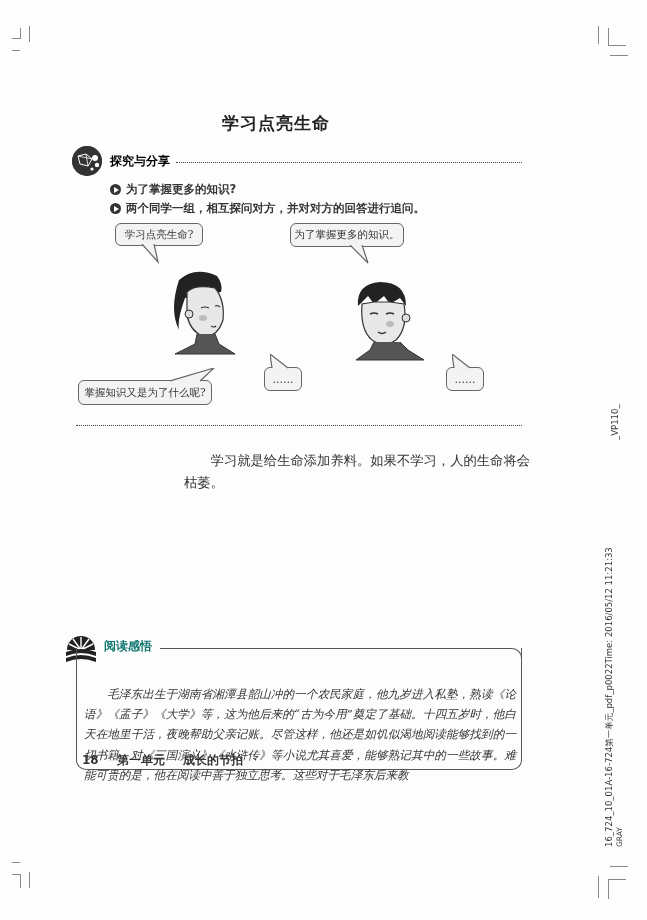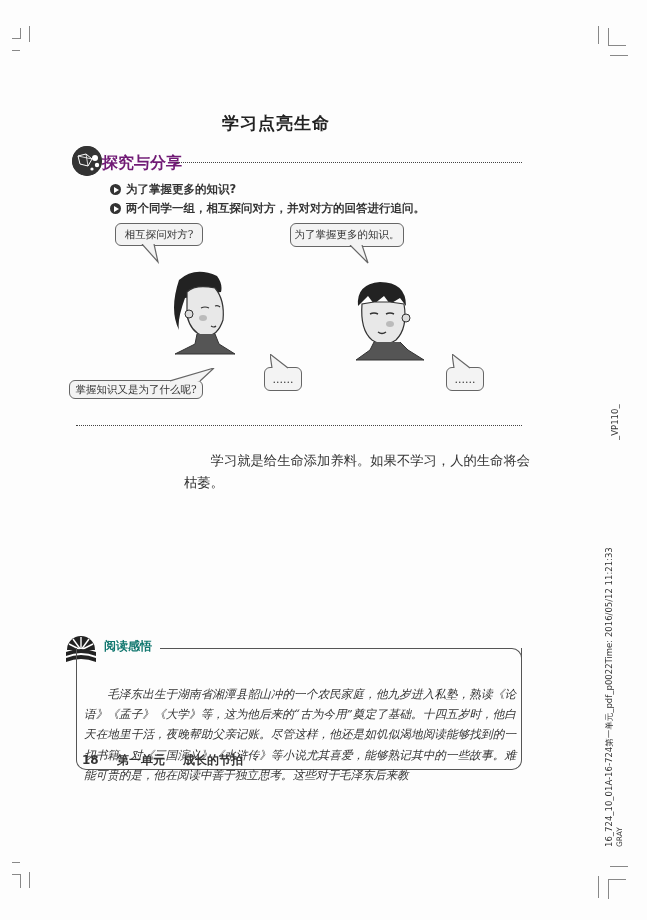--- a/index.html
+++ b/index.html
@@ -7,21 +7,21 @@
   body { position:relative; font-family:"DejaVu Sans", sans-serif; color:#2a2a2a; }
   .abs { position:absolute; }
 
   
   .crop { position:absolute; background:#888; }
 
   .title { left:0; width:500px; top:112px; text-align:center; font-size:17px; font-weight:bold; color:#222; letter-spacing:1px; padding-left:52px;}
 
   
   .sec1-icon { left:72px; top:146px; width:30px; height:30px; border-radius:50%; background:#333; overflow:hidden;}
-  .sec1-label { left:102px; top:153px; font-size:16px; font-weight:bold; color:#701a75; }
+  .sec1-label { left:110px; top:153px; font-size:12px; font-weight:bold; color:#000000; }
   .dotted { border-top:1.5px dotted #444; height:0; }
 
   .bullet { left:110px; font-size:11.5px; font-weight:bold; color:#333; display:flex; align-items:center; }
   .bullet .tri { width:11px; height:11px; border-radius:50%; background:#333; margin-right:5px; position:relative; flex:none;}
   .bullet .tri::after { content:""; position:absolute; left:4px; top:2.5px; border-left:5px solid #fff; border-top:3px solid transparent; border-bottom:3px solid transparent; }
 
   
   .bubble { position:absolute; border:1.2px solid #666; border-radius:6px; background:#f3f3f3; font-size:10.5px; color:#333; display:flex; align-items:center; justify-content:center; font-family:"DejaVu Serif", serif; }
   .tail { position:absolute; }
 
@@ -83,21 +83,21 @@
 <div class="abs bullet" style="top:182px;">
   <span class="tri"></span>
   <span>为了掌握更多的知识?</span>
 </div>
 <div class="abs bullet" style="top:201px;">
   <span class="tri"></span>
   <span>两个同学一组，相互探问对方，并对对方的回答进行追问。</span>
 </div>
 
 <div class="bubble" style="left:115px;top:223px;width:88px;height:23px;">
-  <span>相互探问对方?</span>
+  <span>学习点亮生命?</span>
 </div>
 <svg class="tail" style="left:140px;top:244px;" width="24" height="20">
     <path d="M2 0 L18 18 L14 0" fill="#f3f3f3" stroke="#666" stroke-width="1.2"></path>
   </svg>
 
 <div class="bubble" style="left:290px;top:223px;width:114px;height:24px;">
   <span>为了掌握更多的知识。</span>
 </div>
 <svg class="tail" style="left:348px;top:245px;" width="24" height="20">
     <path d="M2 0 L20 18 L14 0" fill="#f3f3f3" stroke="#666" stroke-width="1.2"></path>
@@ -116,21 +116,21 @@
 <svg class="kid" style="left:350px;top:278px;" width="80" height="84" viewBox="0 0 80 84">
   <path d="M8 28 Q6 6 30 4 Q56 4 56 28 L50 20 L40 26 L34 18 L24 26 L18 18 Z" fill="#222"></path>
   <path d="M12 26 Q10 52 22 62 Q34 70 46 62 Q58 50 54 26 L40 24 L24 24 Z" fill="#e8e8e8" stroke="#333" stroke-width="1.2"></path>
   <circle cx="56" cy="40" r="4" fill="#ddd" stroke="#333"></circle>
   <path d="M20 36 q4 -2 8 0 M36 36 q4 -2 8 0" stroke="#333" stroke-width="1.4" fill="none"></path>
   <ellipse cx="40" cy="46" rx="4" ry="3" fill="#bbb"></ellipse>
   <path d="M28 54 q4 3 8 0" stroke="#333" stroke-width="1.4" fill="none"></path>
   <path d="M24 64 L20 72 L6 82 L74 82 L58 72 L50 64" fill="#555" stroke="#333"></path>
 </svg>
 
-<div class="bubble" style="left:69px;top:380px;width:134px;height:19px;justify-content:center;">
+<div class="bubble" style="left:78px;top:380px;width:134px;height:25px;justify-content:center;">
   <span>掌握知识又是为了什么呢?</span>
 </div>
 <svg class="tail" style="left:170px;top:368px;" width="46" height="14">
     <path d="M0 13 L44 0 L30 13" fill="#f3f3f3" stroke="#666" stroke-width="1.2"></path>
   </svg>
 
 <div class="bubble" style="left:264px;top:367px;width:38px;height:24px;">
   <span>……</span>
 </div>
 <svg class="tail" style="left:270px;top:354px;" width="22" height="15">

